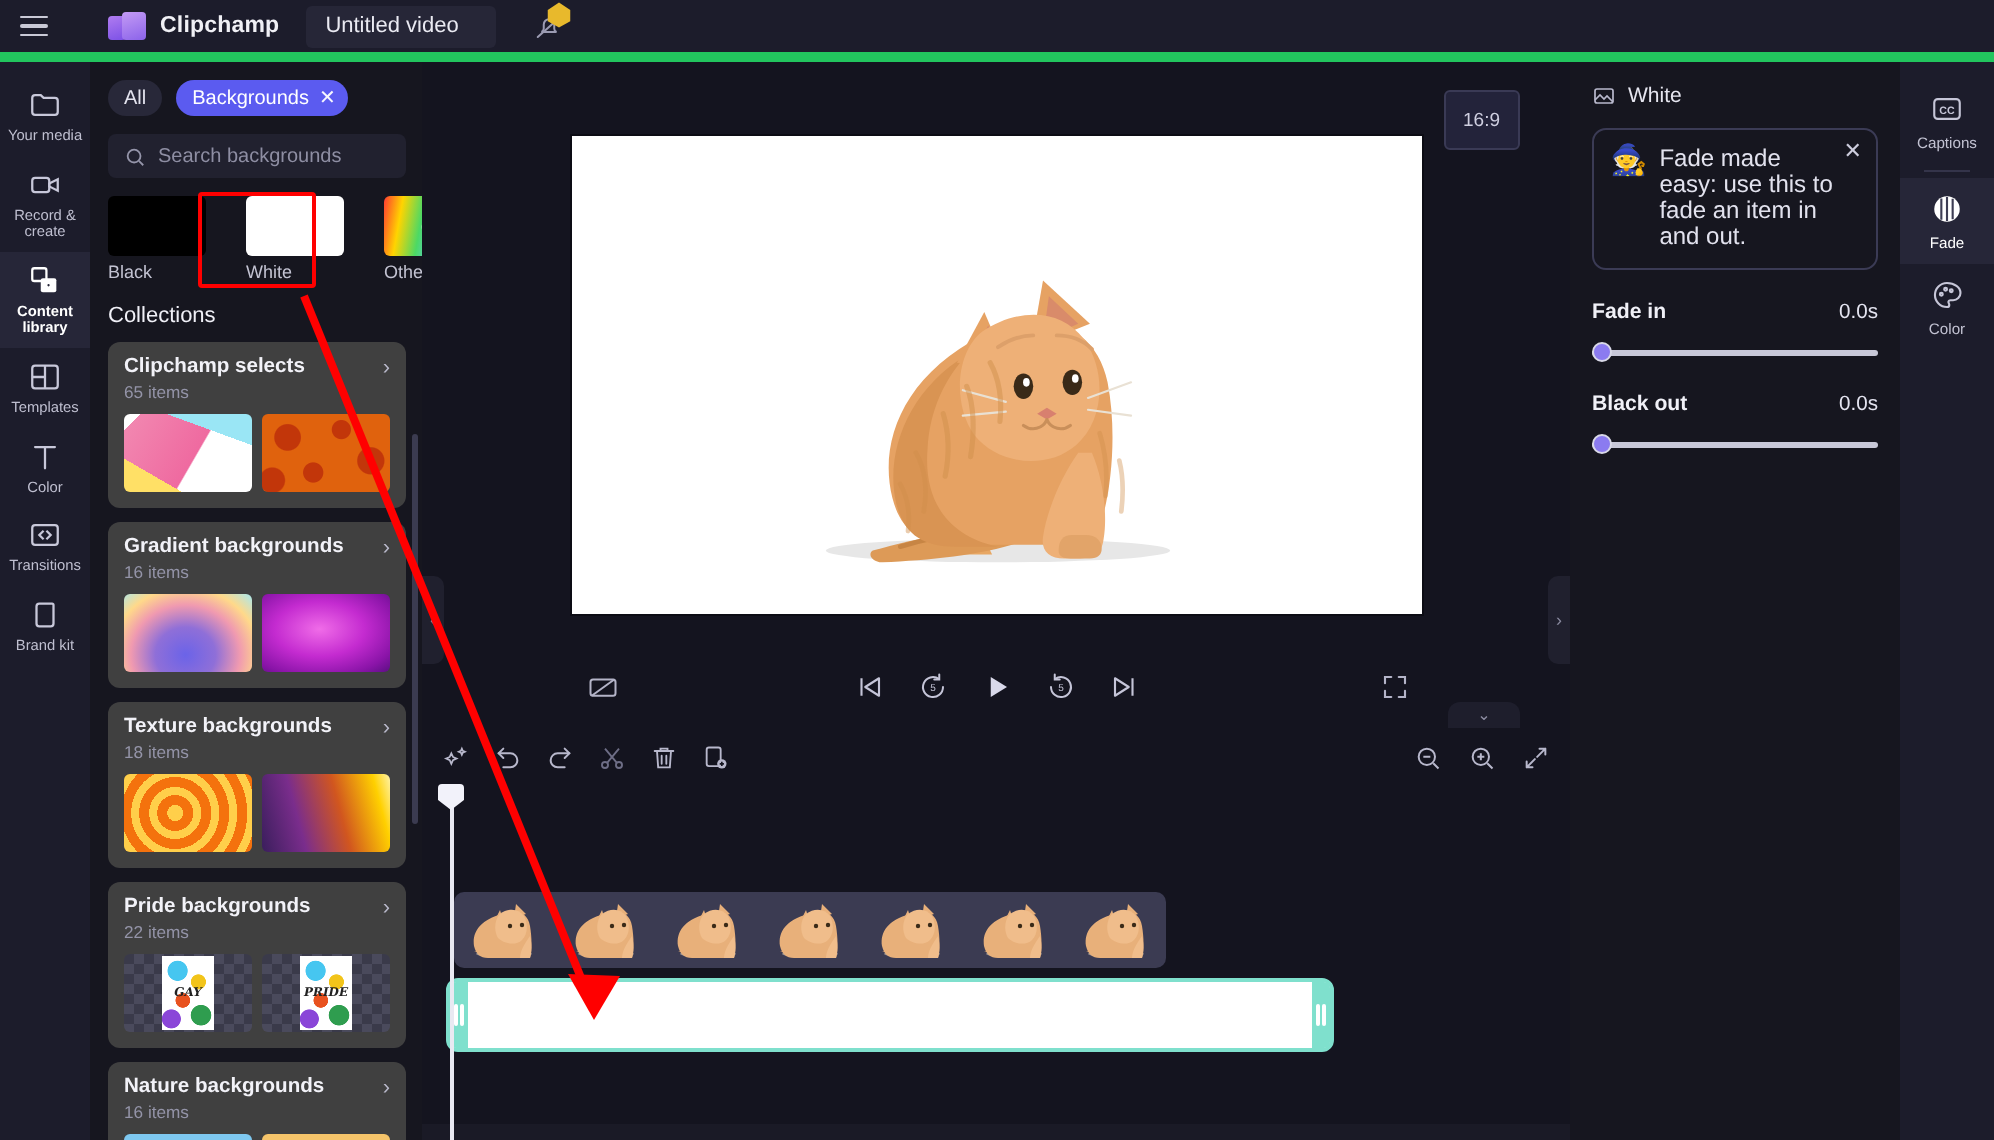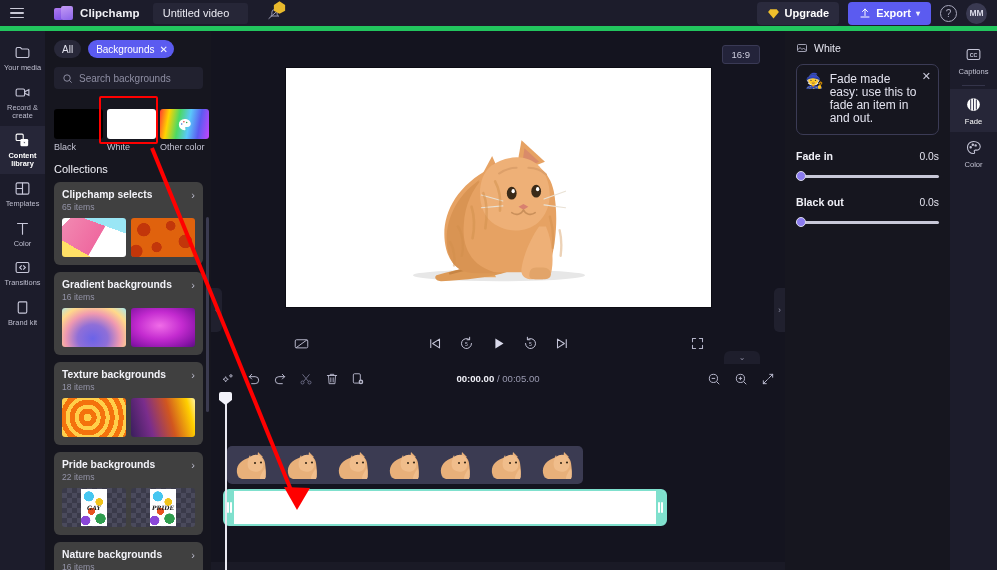--- a/index.html
+++ b/index.html
@@ -69,21 +69,21 @@
     font-size:10px; color:#e3e3ee; display:flex; align-items:center; cursor:pointer;
   }
   .chip.sel { background:#5b5bf0; color:#fff; gap:5px; padding-right:6px; }
   .chip .x { font-size:10px; opacity:.95; }
   .searchbox {
     margin-top:9px; height:22px; background:#21212f; border-radius:4px;
     display:flex; align-items:center; gap:6px; padding:0 8px; cursor:text;
   }
   .searchbox svg { width:11px; height:11px; flex:none; }
   .search-ph { font-size:10px; color:#8e8ea3; }
-  .swatches { margin-top:20px; display:flex; gap:4px; }
+  .swatches { margin-top:9px; display:flex; gap:20px; }
   .sw { width:49px; cursor:pointer; }
   .sw-box { width:49px; height:30px; border-radius:3px; }
   .sw-label { font-size:9px; color:#c3c3d2; margin-top:3px; }
   .sw-black .sw-box { background:#000; }
   .sw-white .sw-box { background:#fff; }
   .sw-other .sw-box { background:linear-gradient(100deg,#ff3b30 0%,#ffd400 18%,#4cd964 38%,#5ac8fa 58%,#5b5bf0 78%,#c644fc 100%); display:flex; align-items:center; justify-content:center; }
   .sw-other .sw-box svg { width:15px; height:15px; }
   .collections-title { margin-top:11px; font-size:11px; font-weight:normal; color:#f0f0f7; }
   .coll-list { margin-top:7px; }
   .coll {
@@ -128,21 +128,21 @@
       font-size:6px; color:#222; display:flex; align-items:center; justify-content:center;
       font-family:"DejaVu Serif", serif; font-style:italic; font-weight:bold; }
   .t-n1 { background:linear-gradient(180deg,#7ec8f0 0 45%, #3f8f46 45% 100%); }
   .t-n2 { background:linear-gradient(180deg,#f5c46a 0 50%, #2f6d5a 50% 100%); }
 
   .panel-scroll { position:absolute; right:2px; top:186px; width:3px; height:195px; background:#3b3b50; border-radius:2px; }
 
   
   .stage { position:absolute; left:211px; top:31px; width:574px; height:332px; background:#14141f; }
   .ratio-btn {
-    position:absolute; right:25px; top:14px; height:19px; padding:0 9px;
+    position:absolute; right:25px; top:14px; height:30px; padding:0 9px;
     background:#23233a; border:1px solid #3a3a55; border-radius:3px;
     font-size:9.5px; color:#cfcfe0; display:flex; align-items:center; cursor:pointer;
   }
   .canvas {
     position:absolute; left:74px; top:36px; width:427px; height:241px;
     background:#fff; border:1px solid #0c0c14;
   }
   .cat { position:absolute; left:50%; top:55%; transform:translate(-50%,-50%); width:236px; height:180px; }
   .player-bar { position:absolute; left:0; top:294px; width:574px; height:36px; display:flex; align-items:center; }
   .pb-left { position:absolute; left:83px; cursor:pointer; }
@@ -248,37 +248,20 @@
     </div>
     <div class="title-field">Untitled video</div>
     <div class="bell">
       <svg viewBox="0 0 24 24" fill="none" stroke="#9b9bb2" stroke-width="1.6" stroke-linecap="round">
         <path d="M18 16H6a3 3 0 0 0 1.8-2.7V10a4.2 4.2 0 0 1 8.4 0v3.3A3 3 0 0 0 18 16z"></path>
         <path d="M3 20L21 4"></path>
       </svg>
       <svg class="badge-dot" viewBox="0 0 24 24">
         <path d="M12 2 L21 8 V17 L12 22 L3 17 V8 Z" fill="#e8b92c"></path>
       </svg>
-    </div>
-    <div class="topbar-right">
-      <div class="btn-upgrade">
-        <svg viewBox="0 0 24 24" width="13" height="13">
-          <path d="M6 4h12l4 5-10 12L2 9z" fill="#f0c02c"></path>
-        </svg>
-        <span>Upgrade</span>
-      </div>
-      <div class="btn-export">
-        <svg viewBox="0 0 24 24" width="12" height="12" fill="none" stroke="#fff" stroke-width="2" stroke-linecap="round">
-          <path d="M12 17V4M7 9l5-5 5 5M4 20h16"></path>
-        </svg>
-        <span>Export</span>
-        <span style="font-size:8px;opacity:.9">▾</span>
-      </div>
-      <div class="icon-circle">?</div>
-      <div class="avatar">MM</div>
     </div>
   </div>
 
   <div class="rail">
     <div class="rail-item">
       <svg viewBox="0 0 24 24" fill="none" stroke="#c8c8da" stroke-width="1.6">
         <path d="M3 7a2 2 0 0 1 2-2h4l2 2h8a2 2 0 0 1 2 2v8a2 2 0 0 1-2 2H5a2 2 0 0 1-2-2z"></path>
       </svg>
       <div class="rail-label">Your media</div>
     </div>
@@ -549,25 +532,20 @@
         </svg>
         <svg viewBox="0 0 24 24" fill="none" stroke="#b8b8cc" stroke-width="1.6" stroke-linecap="round">
           <path d="M4 6h16M9 6V4h6v2M6 6l1 14h10l1-14M10 10v7M14 10v7"></path>
         </svg>
         <svg viewBox="0 0 24 24" fill="none" stroke="#b8b8cc" stroke-width="1.6">
           <rect x="4" y="3" width="12" height="16" rx="2"></rect>
             <circle cx="17" cy="17" r="4" fill="#b8b8cc" stroke="none"></circle>
           <path d="M17 15.2v3.6M15.2 17h3.6" stroke="#14141f" stroke-width="1.4"></path>
         </svg>
       </div>
-      <div class="tt-time">
-        <b>00:00.00</b>
-        <span>/</span>
-        <span>00:05.00</span>
-      </div>
       <div class="tt-right">
         <svg viewBox="0 0 24 24" fill="none" stroke="#b8b8cc" stroke-width="1.7">
           <circle cx="11" cy="11" r="7"></circle>
             <path d="M8 11h6M16.5 16.5L21 21"></path>
         </svg>
         <svg viewBox="0 0 24 24" fill="none" stroke="#b8b8cc" stroke-width="1.7">
           <circle cx="11" cy="11" r="7"></circle>
             <path d="M8 11h6M11 8v6M16.5 16.5L21 21"></path>
         </svg>
         <svg viewBox="0 0 24 24" fill="none" stroke="#b8b8cc" stroke-width="1.7" stroke-linecap="round">

